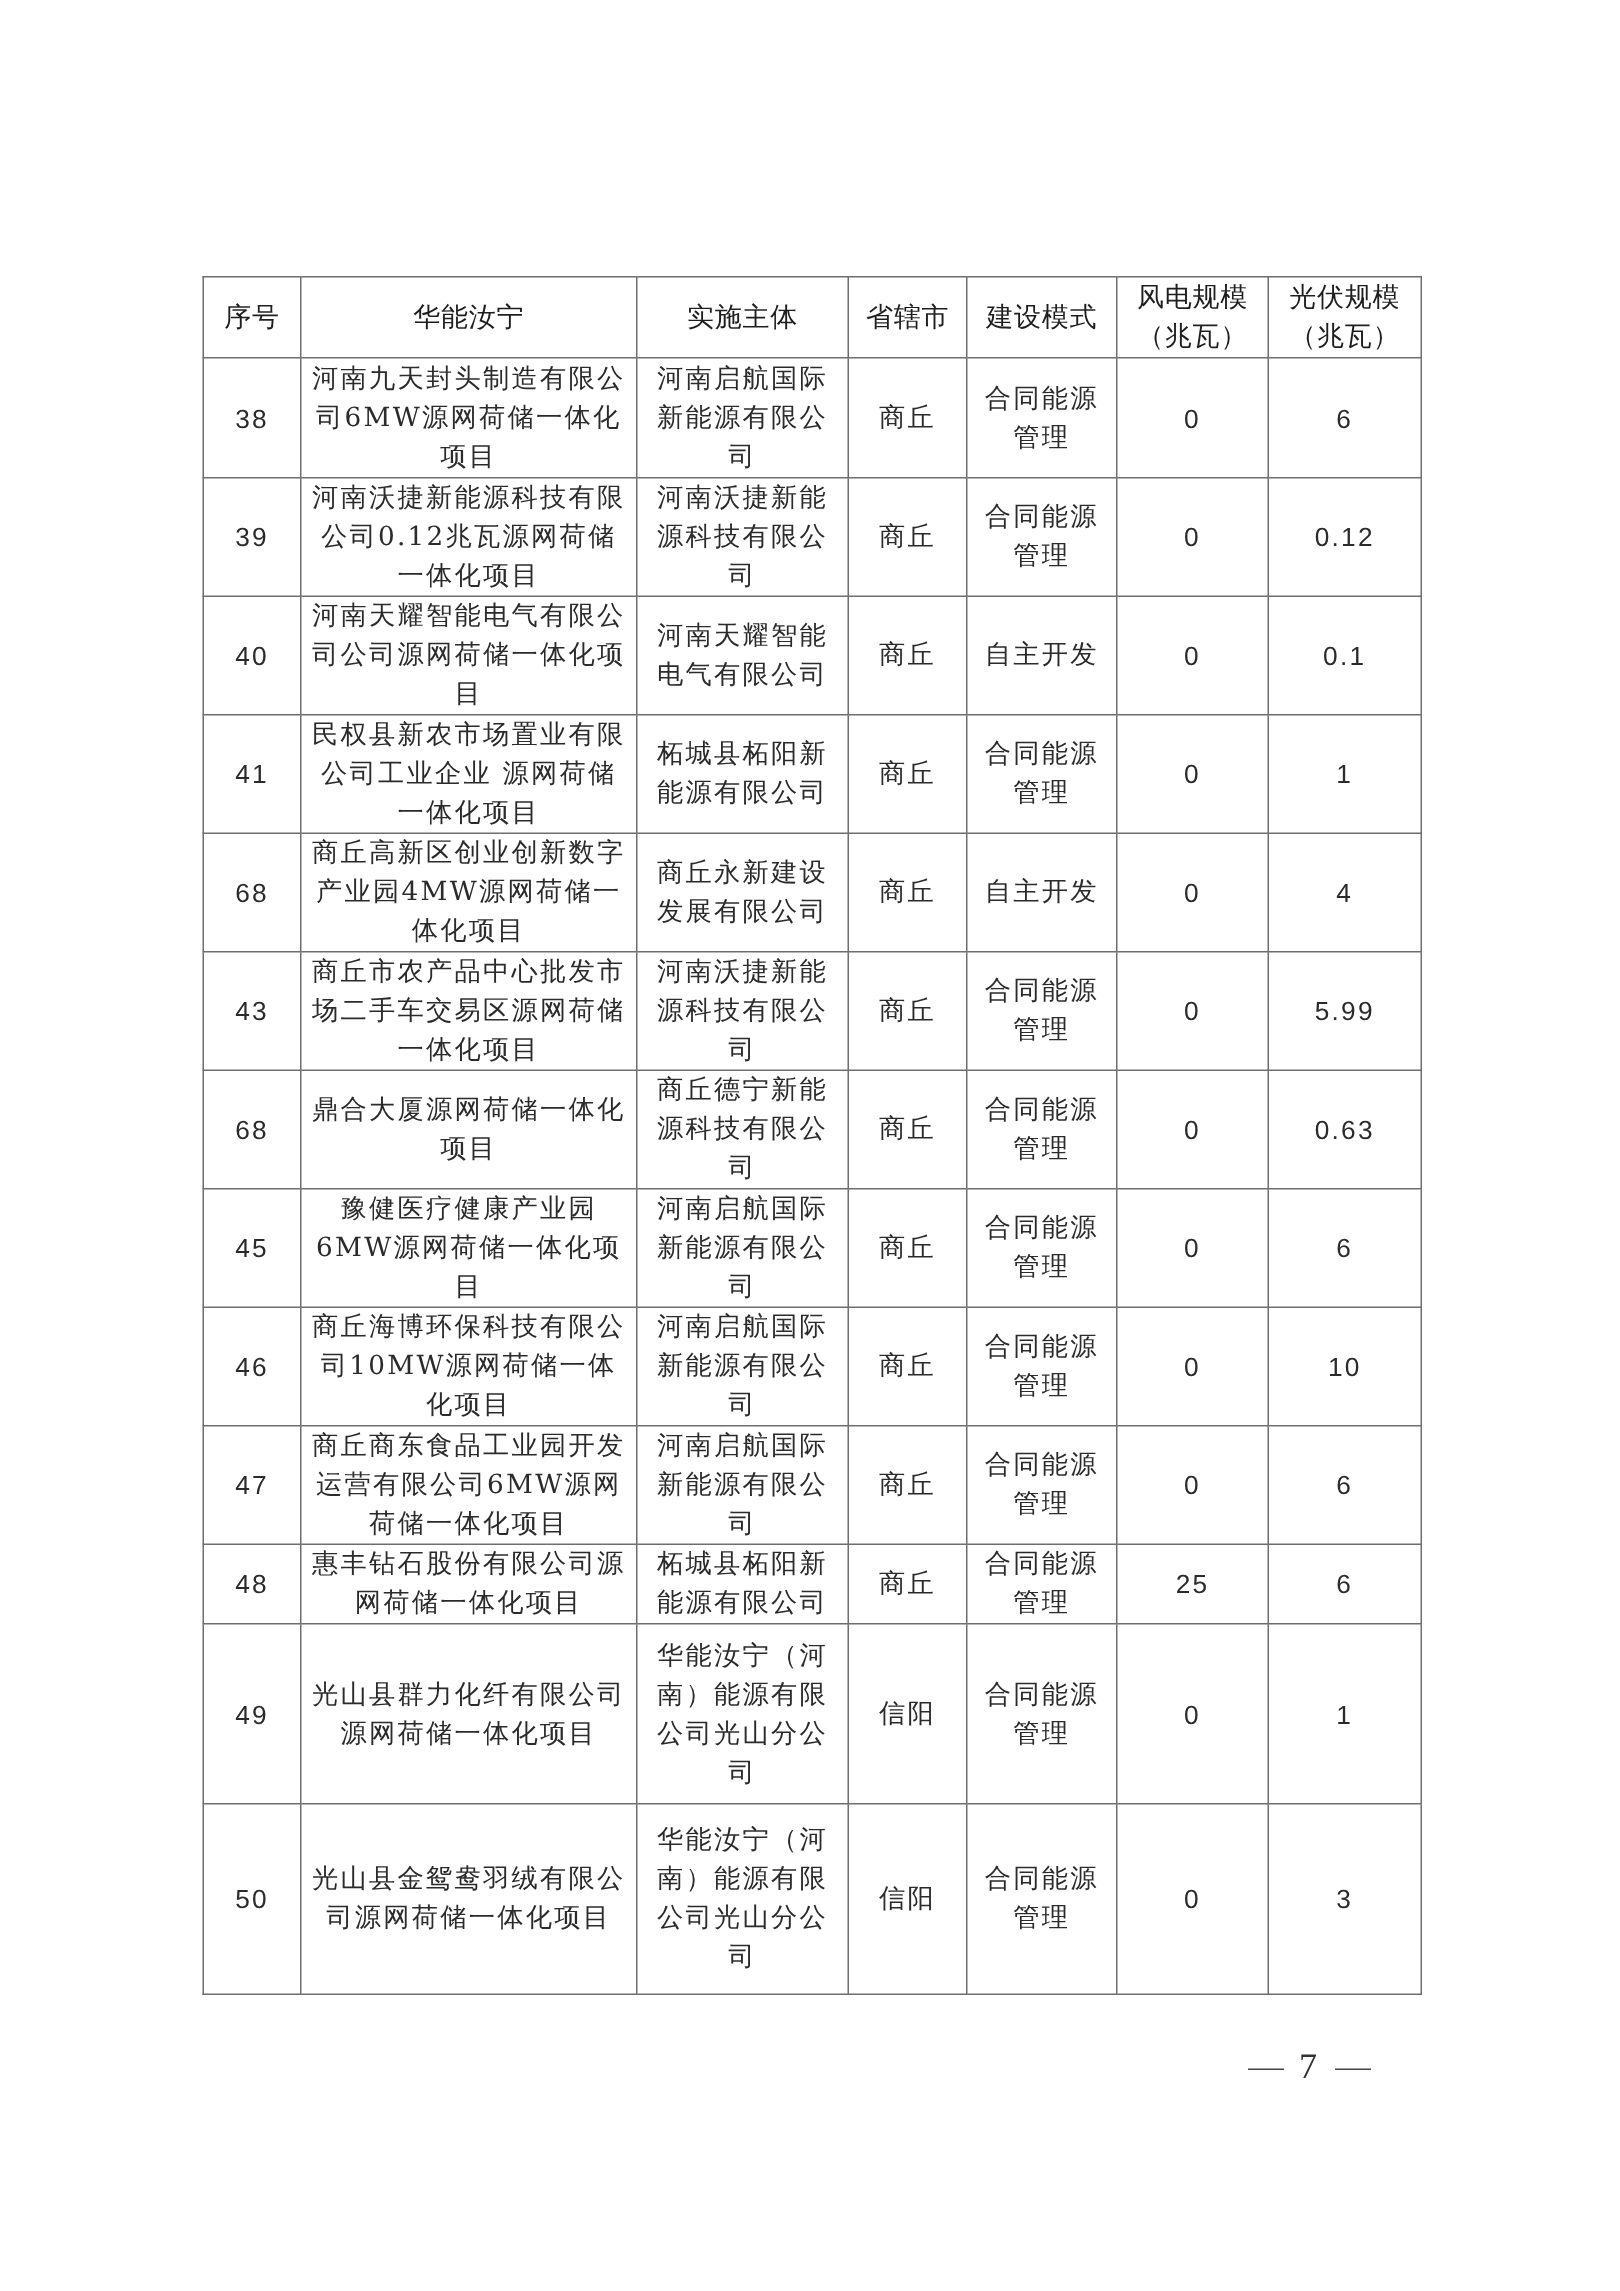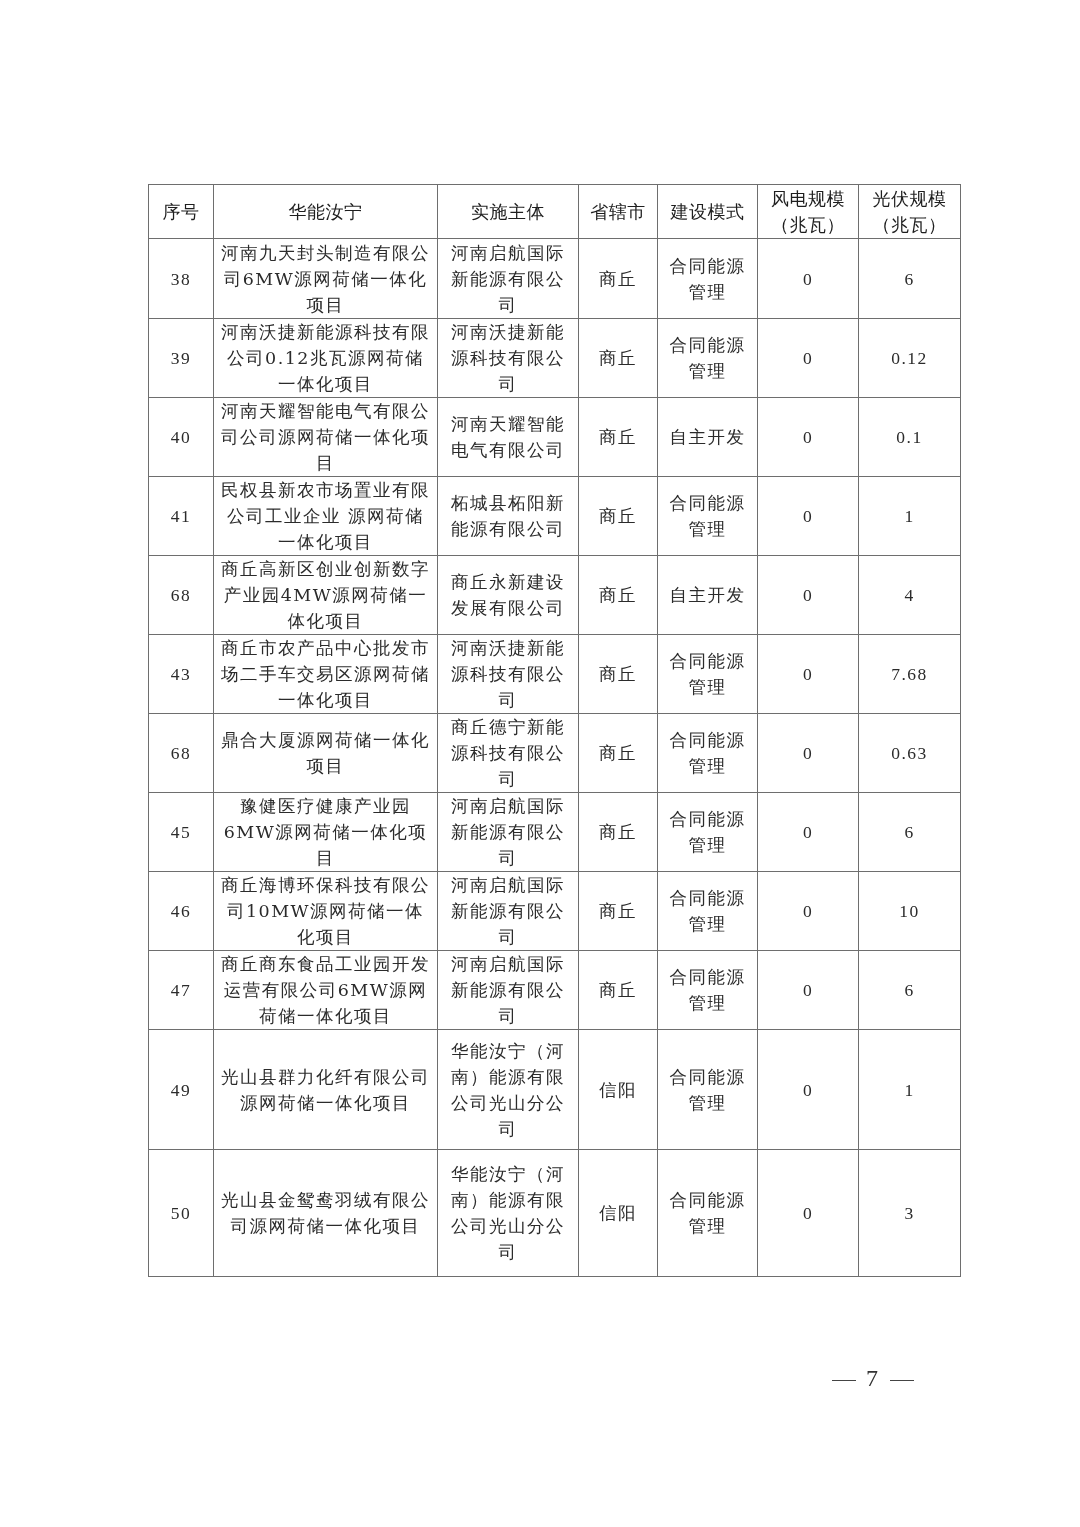--- a/index.html
+++ b/index.html
@@ -6,21 +6,21 @@
   body {
     width: 1080px; height: 1527px;
     background: #ffffff;
     position: relative;
     font-family: "DejaVu Serif", "Liberation Serif", serif;
     color: #2a2a2a;
     overflow: hidden;
   }
   .page-table {
     position: absolute;
-    left: 148px; top: 184px;
+    left: 135px; top: 184px;
     width: 812px;
     border-collapse: collapse;
     table-layout: fixed;
   }
   .page-table td, .page-table th {
     border: 1.5px solid #6e6e6e;
     text-align: center;
     vertical-align: middle;
     padding: 0 6px;
     font-weight: normal;
@@ -29,21 +29,21 @@
     letter-spacing: 1.5px;
     color: #2b2b2b;
   }
   .page-table th {
     font-family: "DejaVu Sans", "Liberation Sans", sans-serif;
     font-size: 18px;
     line-height: 26px;
     letter-spacing: 0.5px;
     color: #1e1e1e;
   }
-  .num { font-family: Liberation Serif, serif; font-size: 19px; letter-spacing: 0; }
+  .num { font-family: Liberation Sans, sans-serif; font-size: 19px; letter-spacing: 0; }
   .text-cell { text-align: justify; text-align-last: center; }
   .page-number {
     position: absolute;
     left: 822px; top: 1365px;
     font-family: "Liberation Serif", "DejaVu Serif", serif;
     font-size: 24px;
     color: #333;
     letter-spacing: 2px;
   }
   .dash { display: inline-block; width: 24px; height: 1.5px; background: #444; vertical-align: middle; margin: 0 10px; }
@@ -118,21 +118,21 @@
         <td class="num">0</td>
         <td class="num">4</td>
       </tr>
       <tr style="height: 79px;">
         <td class="num">43</td>
         <td class="text-cell">商丘市农产品中心批发市场二手车交易区源网荷储一体化项目</td>
         <td class="text-cell">河南沃捷新能源科技有限公司</td>
         <td>商丘</td>
         <td class="text-cell">合同能源管理</td>
         <td class="num">0</td>
-        <td class="num">7.68</td>
+        <td class="num">5.99</td>
       </tr>
       <tr style="height: 79px;">
         <td class="num">68</td>
         <td class="text-cell">鼎合大厦源网荷储一体化项目</td>
         <td class="text-cell">商丘德宁新能源科技有限公司</td>
         <td>商丘</td>
         <td class="text-cell">合同能源管理</td>
         <td class="num">0</td>
         <td class="num">0.63</td>
       </tr>
@@ -154,20 +154,29 @@
         <td class="num">0</td>
         <td class="num">10</td>
       </tr>
       <tr style="height: 79px;">
         <td class="num">47</td>
         <td class="text-cell">商丘商东食品工业园开发运营有限公司6MW源网荷储一体化项目</td>
         <td class="text-cell">河南启航国际新能源有限公司</td>
         <td>商丘</td>
         <td class="text-cell">合同能源管理</td>
         <td class="num">0</td>
+        <td class="num">6</td>
+      </tr>
+      <tr style="height: 53px;">
+        <td class="num">48</td>
+        <td class="text-cell">惠丰钻石股份有限公司源网荷储一体化项目</td>
+        <td class="text-cell">柘城县柘阳新能源有限公司</td>
+        <td>商丘</td>
+        <td class="text-cell">合同能源管理</td>
+        <td class="num">25</td>
         <td class="num">6</td>
       </tr>
       <tr style="height: 120px;">
         <td class="num">49</td>
         <td class="text-cell">光山县群力化纤有限公司源网荷储一体化项目</td>
         <td class="text-cell">华能汝宁（河南）能源有限公司光山分公司</td>
         <td>信阳</td>
         <td class="text-cell">合同能源管理</td>
         <td class="num">0</td>
         <td class="num">1</td>

